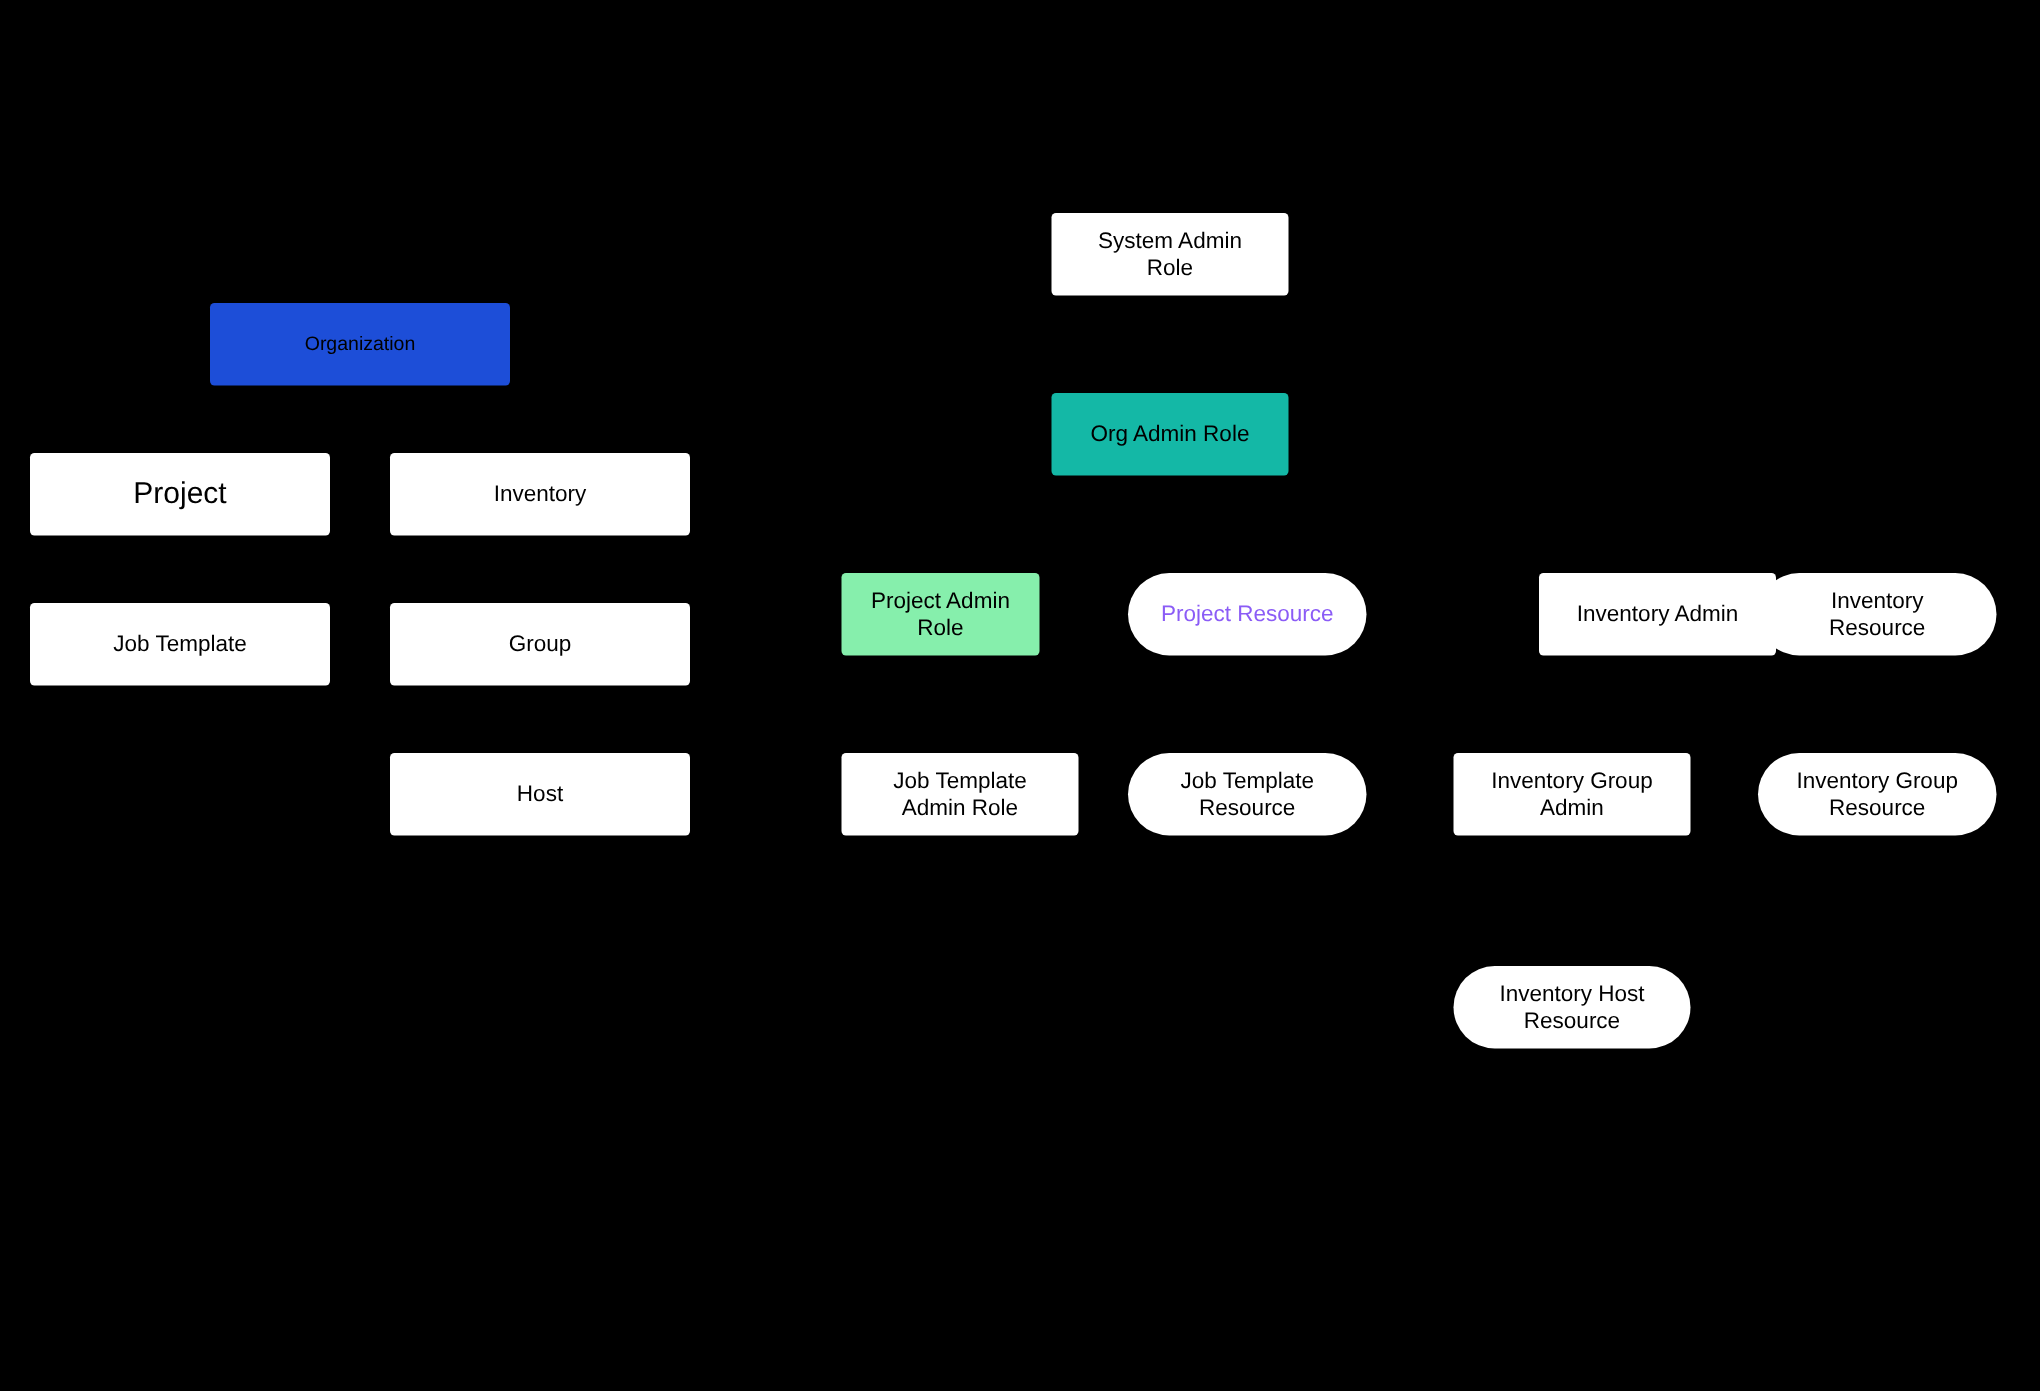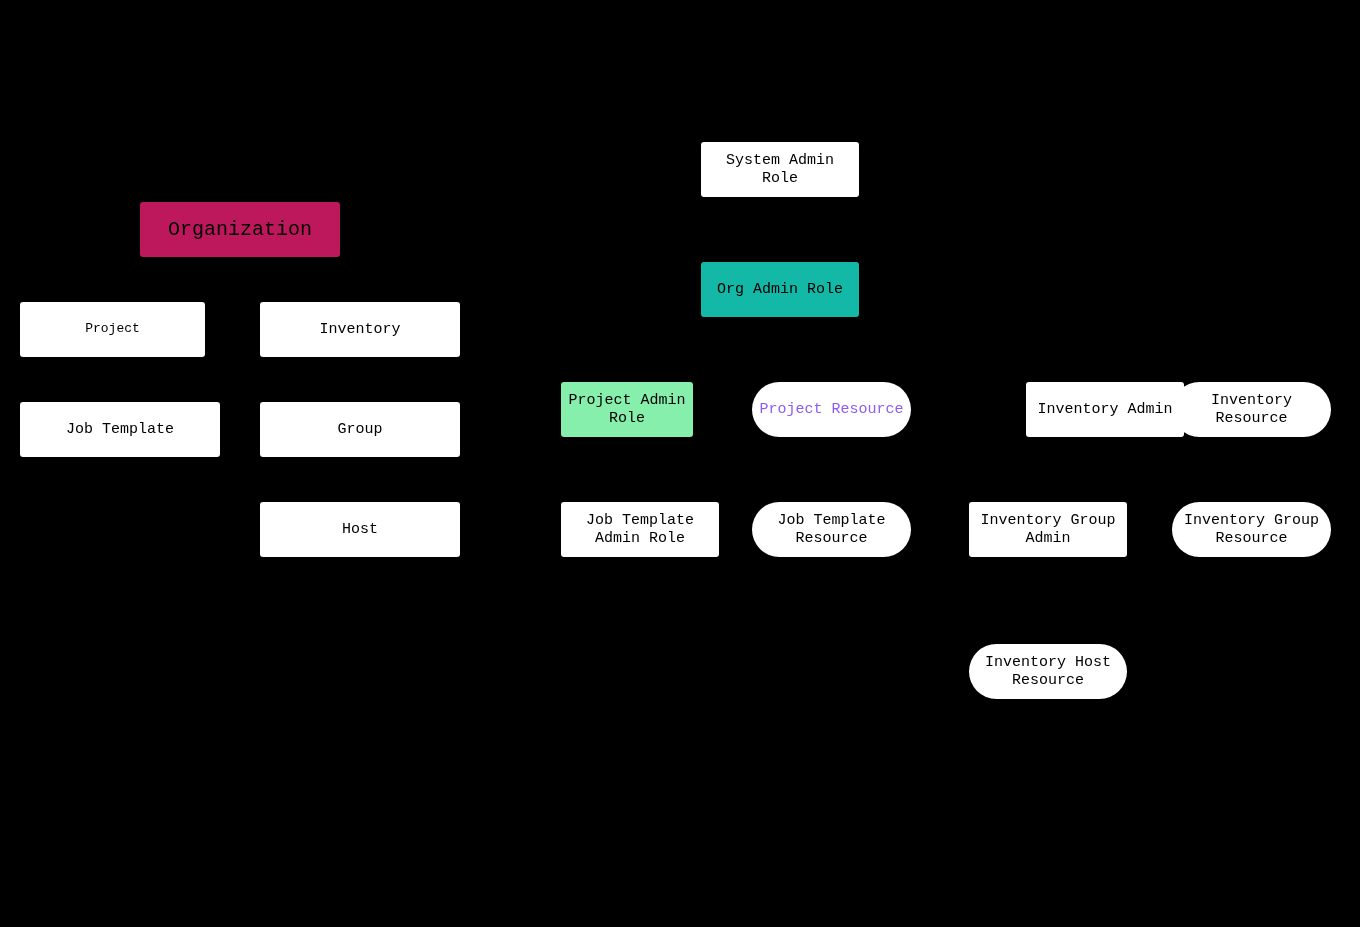--- a/index.html
+++ b/index.html
@@ -29,31 +29,30 @@
   }
   .node.rect {
     border-radius: 3px;
   }
   .node.pill {
     border-radius: 999px;
   }
   .node span {
     display: block;
     white-space: pre-line;
-    font-family: Liberation Mono, monospace;
   }
 </style>
 </head>
 <body>
 
 <div id="canvas" style="background: rgb(0, 0, 0);">
-    <div class="node rect" style="left: 140px; top: 202px; width: 200px; height: 55px; font-size: 20px; background: #be185d; color: rgb(0, 0, 0);">
+    <div class="node rect" style="left: 140px; top: 202px; width: 200px; height: 55px; font-size: 13px; background: #1d4ed8; color: rgb(0, 0, 0);">
       <span>Organization</span>
     </div>
-    <div class="node rect" style="left: 20px; top: 302px; width: 185px; height: 55px; font-size: 13px; background: rgb(255, 255, 255); color: rgb(0, 0, 0);">
+    <div class="node rect" style="left: 20px; top: 302px; width: 200px; height: 55px; font-size: 20px; background: rgb(255, 255, 255); color: rgb(0, 0, 0);">
       <span>Project</span>
     </div>
     <div class="node rect" style="left: 260px; top: 302px; width: 200px; height: 55px; font-size: 15px; background: rgb(255, 255, 255); color: rgb(0, 0, 0);">
       <span>Inventory</span>
     </div>
     <div class="node rect" style="left: 20px; top: 402px; width: 200px; height: 55px; font-size: 15px; background: rgb(255, 255, 255); color: rgb(0, 0, 0);">
       <span>Job Template</span>
     </div>
     <div class="node rect" style="left: 260px; top: 502px; width: 200px; height: 55px; font-size: 15px; background: rgb(255, 255, 255); color: rgb(0, 0, 0);">
       <span>Host</span>

